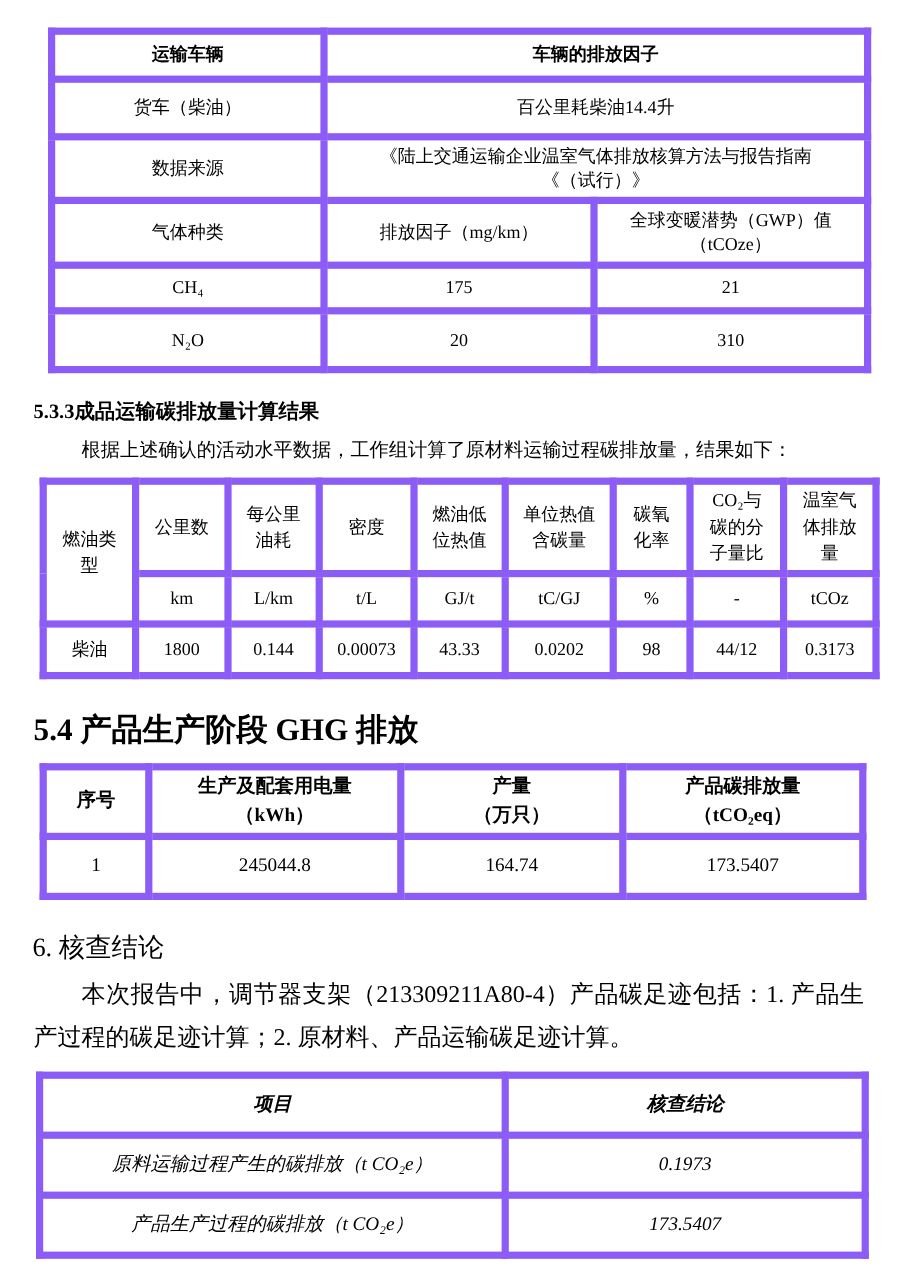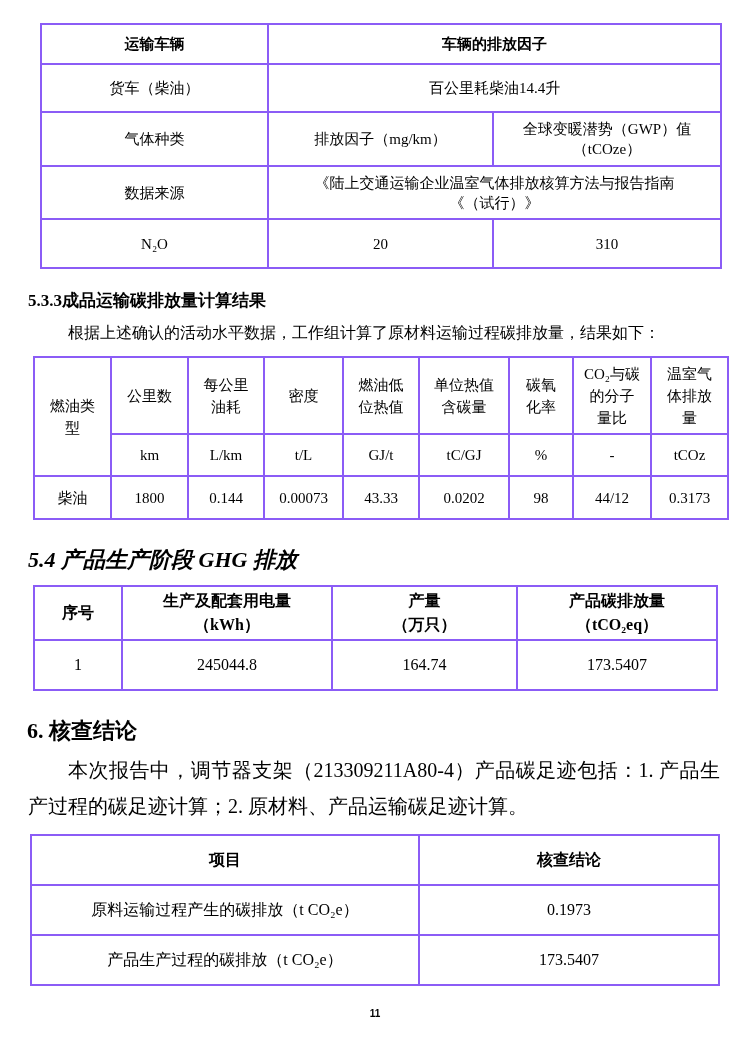--- a/index.html
+++ b/index.html
@@ -6,57 +6,57 @@
   html,body { background:#ffffff; }
   body {
     width:750px; height:1060px; overflow:hidden;
     font-family:"Liberation Serif","DejaVu Serif",serif;
     color:#000;
   }
   .page { position:relative; width:750px; height:1060px; background:#fff; }
 
   table { border-collapse:collapse; table-layout:fixed; }
   td {
-    border:2px solid #8b5cf6;
+    border:6px solid #8b5cf6;
     text-align:center; vertical-align:middle;
     font-size:15px; line-height:20px;
     padding:2px 9px;
     overflow:hidden;
     word-break:break-all;
   }
   .ln { display:block; }
 
   
   .t1 { width:680px; margin:23px 0 0 40px; }
   .t1 .hd { font-weight:bold; }
 
   
   .h533 { font-size:17px; font-weight:bold; margin:20px 0 0 28px; }
   .p1   { font-size:16px; margin:11px 30px 0 28px; text-indent:40px; }
 
   
   .t2 { width:694px; margin:12px 0 0 33px; }
   .t2 td { padding:2px 9px; line-height:22px; }
 
-  .h54 { font-size:22px; font-weight:bold; margin:25px 0 0 28px;font-style:italic; }
+  .h54 { font-size:26px; font-weight:bold; margin:25px 0 0 28px; }
 
   
   .t3 { width:683px; margin:10px 0 0 33px; }
   .t3 .hd { font-weight:bold; font-size:16px; line-height:24px; }
   .t3 td { font-size:16px; }
 
-  .h6 { font-size:22px; font-weight:bold; margin:25px 0 0 27px; }
+  .h6 { font-size:22px; font-weight:normal; margin:25px 0 0 27px; }
   .p2 {
     font-size:20px; margin:6px 30px 0 28px;
     text-indent:40px; text-align:justify; line-height:36px;
   }
 
   
   .t4 { width:688px; margin:10px 0 0 30px; }
-  .t4 td { font-size:16px; }
+  .t4 td { font-size:16px;font-style:italic; }
   .t4 .hd { font-weight:bold; }
 
   .pagenum {
     margin-top:22px; text-align:center;
     font-family:"Liberation Sans","DejaVu Sans",sans-serif;
     font-size:10px; font-weight:bold;
   }
 </style>
 </head>
 <body>
@@ -70,35 +70,40 @@
         <col style="width:228px">
       </colgroup>
     <tbody>
         <tr style="height:40px">
       <td class="hd">运输车辆</td>
       <td class="hd" colspan="2">车辆的排放因子</td>
     </tr>
     <tr style="height:48px">
       <td>货车（柴油）</td>
       <td colspan="2">百公里耗柴油14.4升</td>
+    </tr>
+    <tr style="height:53px">
+      <td>数据来源</td>
+      <td colspan="2">
+        <span class="ln">《陆上交通运输企业温室气体排放核算方法与报告指南</span>
+        <span class="ln">《（试行）》</span>
+      </td>
     </tr>
     <tr style="height:54px">
       <td>气体种类</td>
       <td>排放因子（mg/km）</td>
       <td>
         <span class="ln">全球变暖潜势（GWP）值</span>
         <span class="ln">（tCOze）</span>
       </td>
     </tr>
-    <tr style="height:53px">
-      <td>数据来源</td>
-      <td colspan="2">
-        <span class="ln">《陆上交通运输企业温室气体排放核算方法与报告指南</span>
-        <span class="ln">《（试行）》</span>
-      </td>
+    <tr style="height:38px">
+      <td>CH₄</td>
+      <td>175</td>
+      <td>21</td>
     </tr>
     <tr style="height:49px">
       <td>N₂O</td>
       <td>20</td>
       <td>310</td>
     </tr>
   </tbody>
     </table>
 
   <div class="h533">5.3.3成品运输碳排放量计算结果</div>

